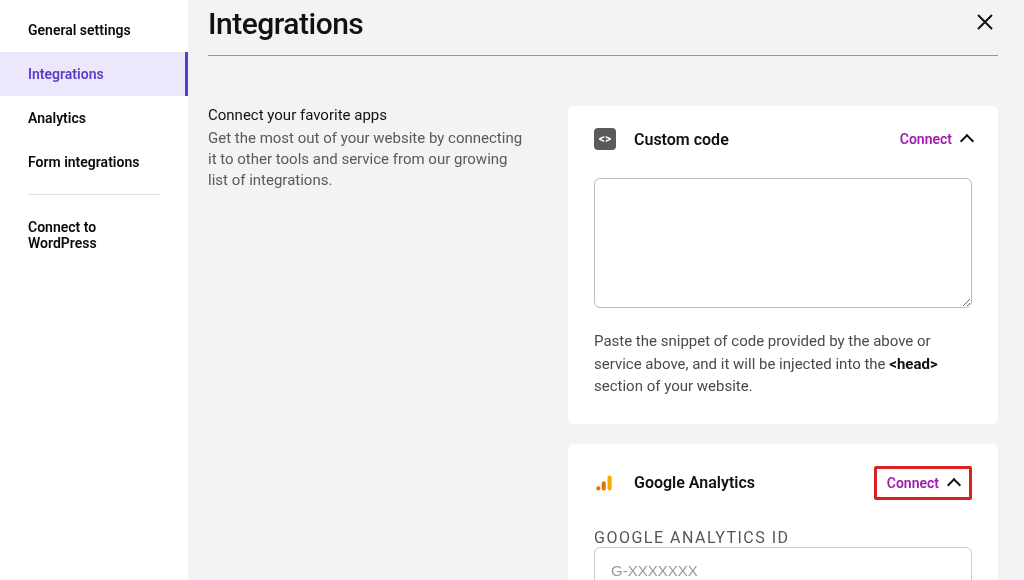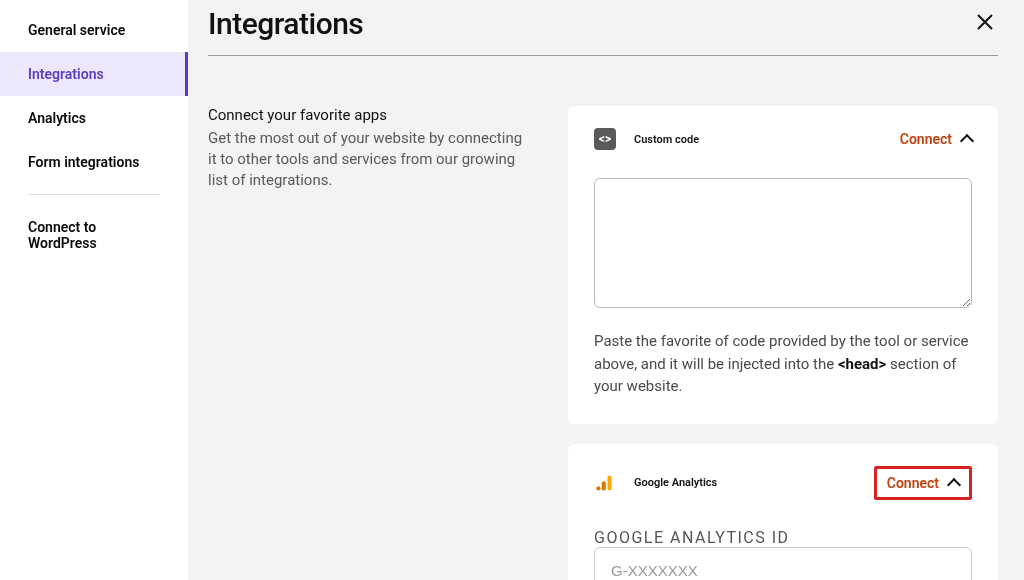--- a/index.html
+++ b/index.html
@@ -113,39 +113,39 @@
     }
     .code-icon {
       background: #5a5a5a;
       border-radius: 4px;
       color: #fff;
       font-size: 12px;
       font-weight: 700;
     }
     .ga-icon svg { width: 20px; height: 20px; }
     .card-title {
-      font-size: 11px;
+      font-size: 16px;
       font-weight: 600;
       color: #111;
     }
     .connect-wrap {
       display: flex;
       align-items: center;
       gap: 10px;
       cursor: pointer;
     }
     .connect-wrap.highlighted {
       border: 3px solid #d8221f;
       padding: 6px 10px;
       border-radius: 2px;
     }
     .connect-label {
       font-size: 14px;
       font-weight: 600;
-      color: #c2410c;
+      color: #a21caf;
     }
     .chevron-up {
       width: 10px;
       height: 10px;
       border-left: 2px solid #111;
       border-top: 2px solid #111;
       transform: rotate(45deg);
       margin-top: 4px;
     }
     .card-body { margin-top: 28px; }
@@ -180,21 +180,21 @@
       padding: 14px 16px;
       font-size: 15px;
       color: #333;
     }
     .text-input::placeholder { color: #999; }
   </style>
 </head>
 <body>
 
 <nav class="sidebar">
-  <div class="sidebar-item">General service</div>
+  <div class="sidebar-item">General settings</div>
   <div class="sidebar-item active">Integrations</div>
   <div class="sidebar-item">Analytics</div>
   <div class="sidebar-item">Form integrations</div>
   <hr class="sidebar-divider">
   <div class="sidebar-item">Connect to WordPress</div>
 </nav>
 
 <main class="main">
   <div class="header-row">
     <h1 class="page-title">Integrations</h1>
@@ -202,40 +202,40 @@
       <svg width="18" height="18" viewBox="0 0 18 18">
           <path d="M2 2 L16 16 M16 2 L2 16" stroke="#111" stroke-width="2" fill="none"></path>
         </svg>
     </div>
   </div>
   <hr class="title-rule">
 
   <div class="content-row">
     <div class="intro">
       <div class="intro-heading">Connect your favorite apps</div>
-      <div class="intro-desc">Get the most out of your website by connecting it to other tools and services from our growing list of integrations.</div>
+      <div class="intro-desc">Get the most out of your website by connecting it to other tools and service from our growing list of integrations.</div>
     </div>
 
     <div class="cards">
 
       <section class="card">
         <div class="card-header">
           <div class="card-title-wrap">
             <div class="icon-box code-icon">&lt;&gt;</div>
             <div class="card-title">Custom code</div>
           </div>
           <div class="connect-wrap">
             <span class="connect-label">Connect</span>
             <span class="chevron-up"></span>
           </div>
         </div>
         <div class="card-body">
           <textarea class="code-textarea" style=""></textarea>
           <p class="helper-text">
-            <span>Paste the favorite of code provided by the tool or service above, and it will be injected into the </span><b>&lt;head&gt;</b><span> section of your website.</span>
+            <span>Paste the snippet of code provided by the above or service above, and it will be injected into the </span><b>&lt;head&gt;</b><span> section of your website.</span>
           </p>
         </div>
       </section>
 
       <section class="card">
         <div class="card-header">
           <div class="card-title-wrap">
             <div class="icon-box ga-icon">
               <svg viewBox="0 0 24 24">
                   <rect x="15" y="3" width="5" height="18" rx="2.5" fill="#f9ab00"></rect>

